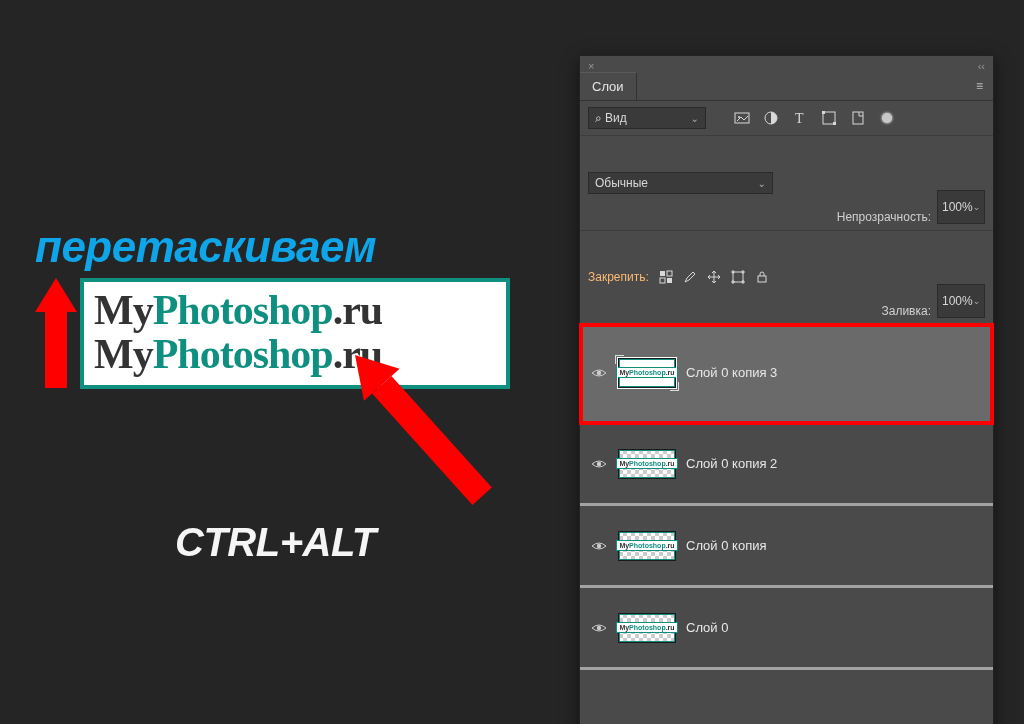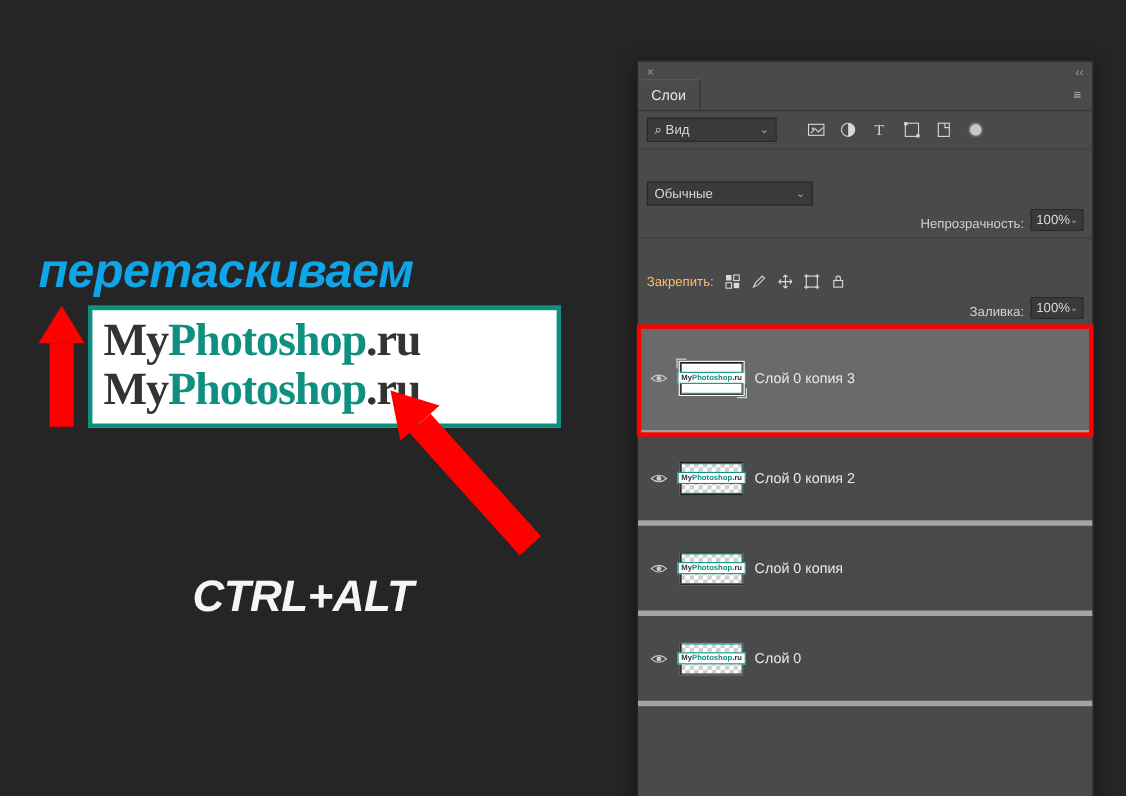--- a/index.html
+++ b/index.html
@@ -154,36 +154,36 @@
     border: 1px solid #2a2a2a;
     height: 22px;
     display: flex;
     align-items: center;
     padding: 0 6px;
     color: #d8d8d8;
     position: relative;
     cursor: pointer;
   }
   .dropdown.search { width: 118px; }
-  .dropdown.blend { width: 151px; }
+  .dropdown.blend { width: 185px; }
   .dropdown .chev {
     position: absolute; right: 6px; font-size: 10px; color: #aaa;
   }
   .right-group {
     margin-left: auto;
     display: flex;
     align-items: flex-end;
     gap: 6px;
     margin-top: 48px;
   }
   .opacity-label { font-size: 12px; color: #d0d0d0; }
   .opacity-val {
     background: #3a3a3a;
     border: 1px solid #2a2a2a;
-    height: 20px;
+    height: 34px;
     width: 48px;
     display: flex;
     align-items: center;
     justify-content: space-between;
     padding: 0 4px;
     cursor: pointer;
   }
   .opacity-val .chev { font-size: 9px; color: #aaa; }
 
   .filter-icons { display:flex; gap:13px; margin-left: 22px; align-items:center; }
@@ -198,21 +198,21 @@
 
   
   .layers {
     background: #4a4a4a;
     min-height: 430px;
   }
   .layer {
     display: flex;
     align-items: center;
     padding: 8px 10px 8px 10px;
-    border-bottom: 5px solid #a3a3a3;
+    border-bottom: 3px solid #a3a3a3;
     gap: 10px;
     position: relative;
     min-height: 82px;
   }
   .layer.selected {
     background: #6a6a6a;
     outline: 4px solid #ff0000;
     outline-offset: -3px;
     z-index: 2;
     min-height: 100px;

